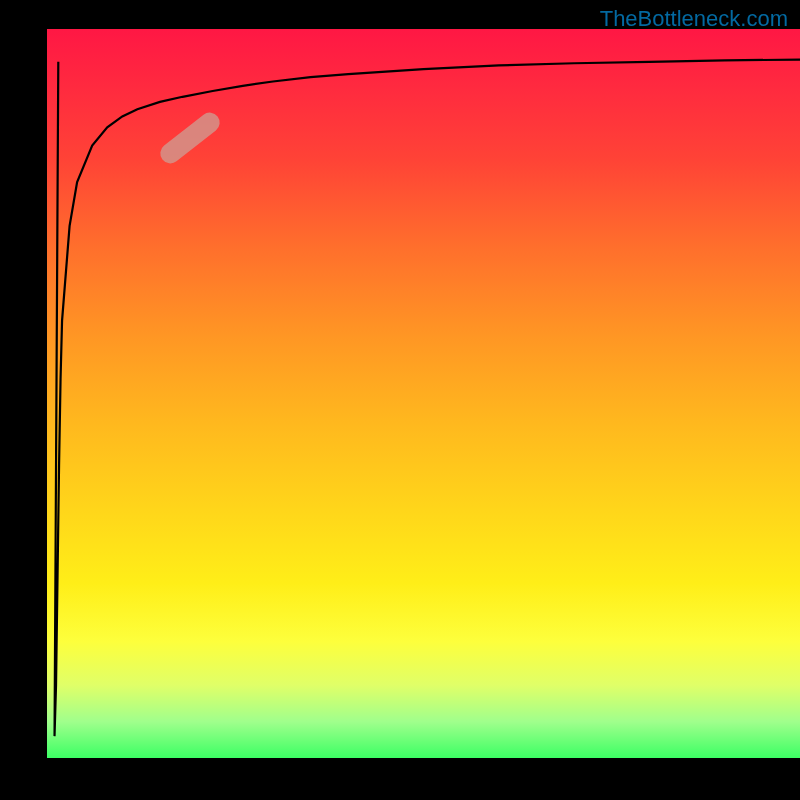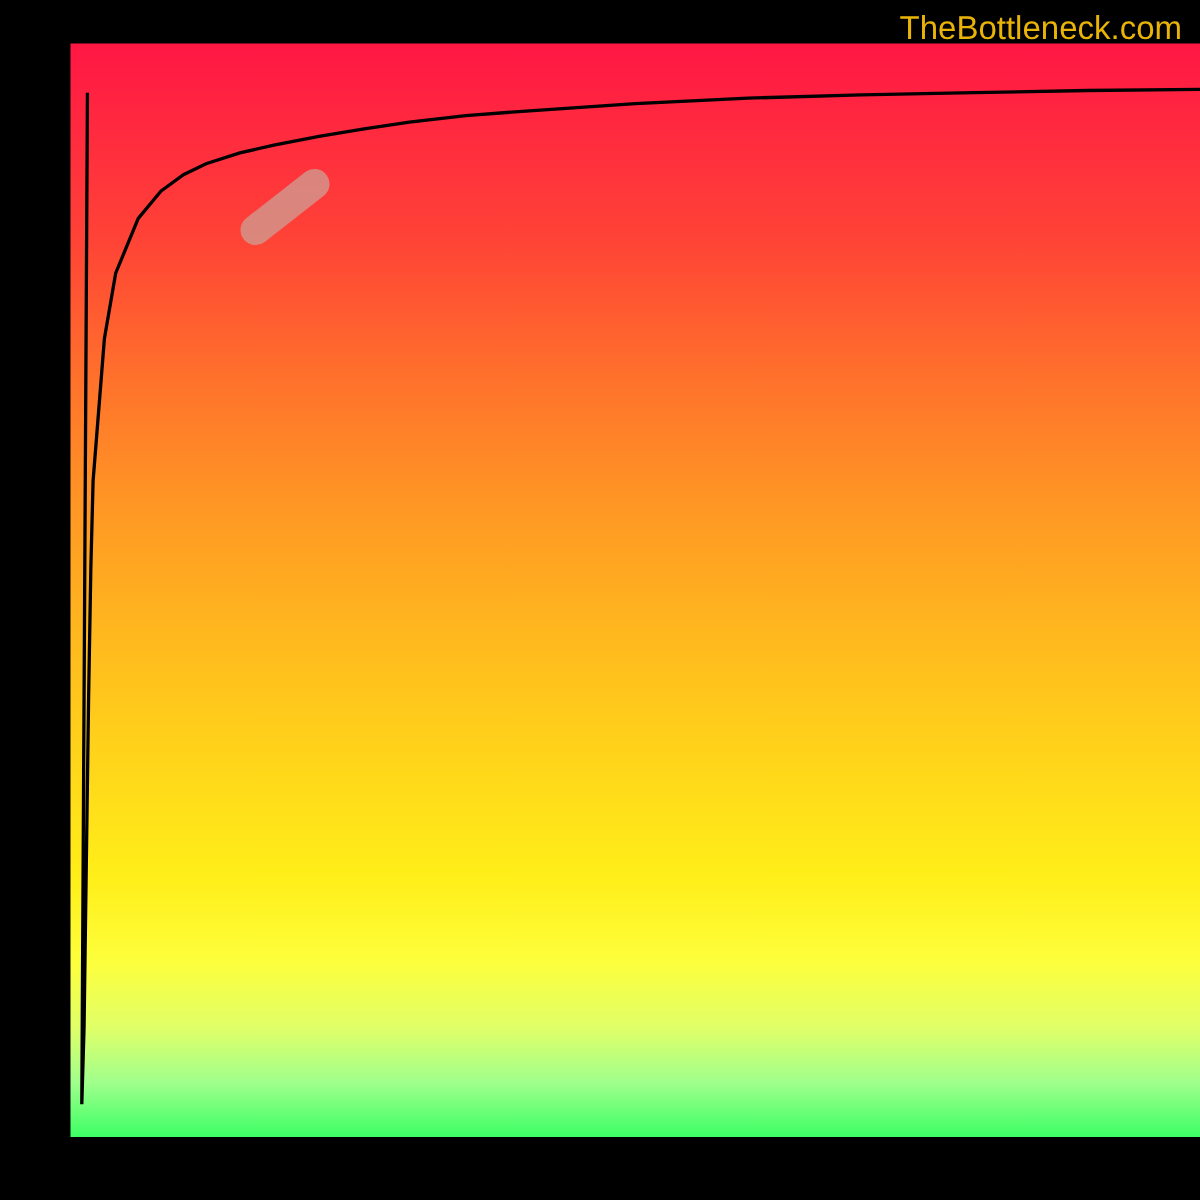--- a/index.html
+++ b/index.html
@@ -11,21 +11,21 @@
     width: 800px;
     height: 800px;
     background: #000;
     position: relative;
     font-family: Arial, Helvetica, sans-serif;
   }
   .attribution {
     position: absolute;
     top: 6px;
     right: 12px;
-    color: #eab308;
+    color: #0369a1;
     font-size: 22px;
     font-weight: normal;
     z-index: 10;
   }
   .chart-area {
     position: absolute;
     left: 47px;
     top: 29px;
     width: 753px;
     height: 729px;

